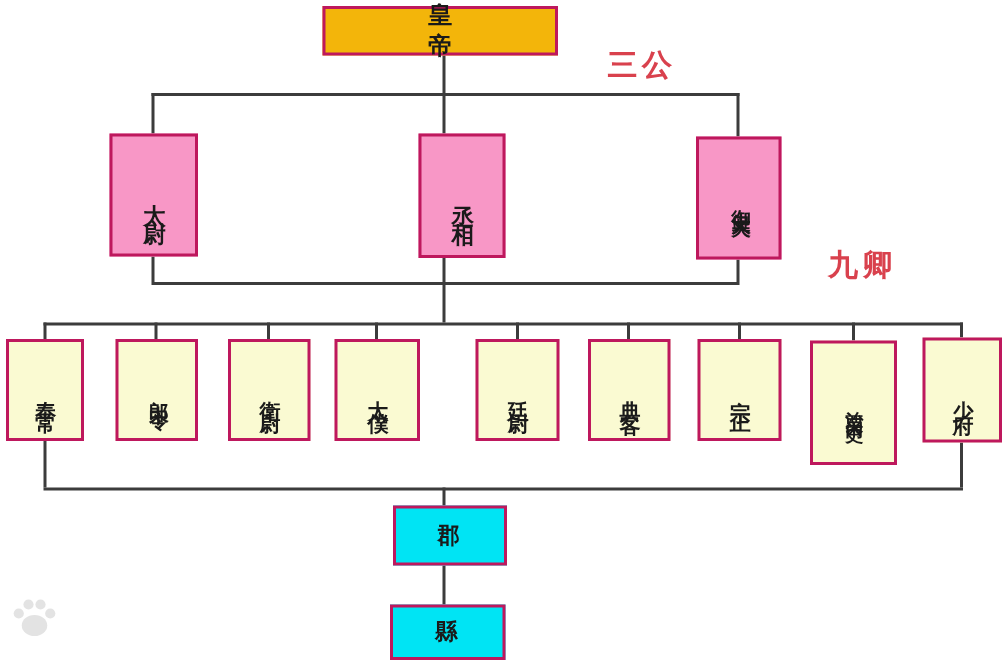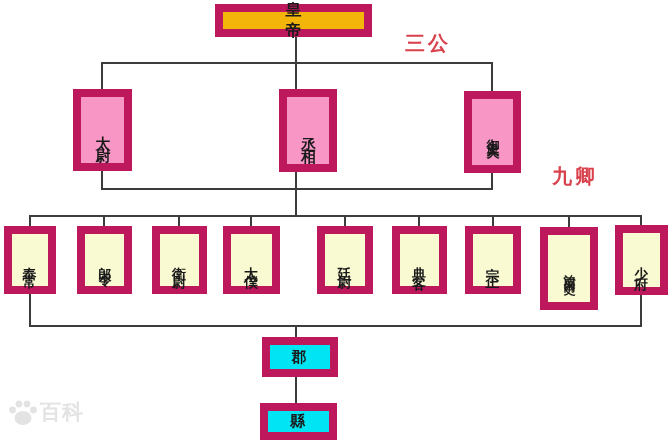--- a/index.html
+++ b/index.html
@@ -1,21 +1,21 @@
 <!DOCTYPE html>
 <html style="--emperor-bg: #F3B50A; --sangong-bg: #F897C6; --jiuqing-bg: #FAFAD2; --local-bg: #00E4F4; --tier-label: #D9414D; --line: #3C3C3C;"><head>
 <meta charset="utf-8">
 <style>
   html,body{margin:0;padding:0;background:#fff;}
   .stage{
     position:relative;width:672px;height:444px;background:#fff;overflow:hidden;
     font-family:"DejaVu Sans","Liberation Sans",sans-serif;
   }
   .node{
-    position:absolute;box-sizing:border-box;border:8px solid #be185d;
+    position:absolute;box-sizing:border-box;border:2px solid #be185d;
     display:flex;align-items:center;justify-content:center;
     color:#1a1a1a;font-weight:bold;text-align:center;
   }
   .gold{background:var(--emperor-bg,#F3B50A);}
   .pink{background:var(--sangong-bg,#F897C6);}
   .yellow{background:var(--jiuqing-bg,#FAFAD2);}
   .cyan{background:var(--local-bg,#00E4F4);}
   .vert{writing-mode:vertical-rl;text-orientation:upright;}
   .emp{font-size:16px;letter-spacing:45px;padding-left:45px;}
   .chars2p{font-size:15px;letter-spacing:12px;padding-top:12px;}
@@ -88,16 +88,15 @@
   <div class="node cyan loc" style="left:260px;top:403px;width:77px;height:37px">縣</div>
 
   <div class="watermark">
     <svg width="30" height="27" viewBox="0 0 30 27">
       <ellipse cx="15" cy="19" rx="8.5" ry="7" fill="#E3E3E3"></ellipse>
       <circle cx="4.5" cy="11" r="3.4" fill="#E3E3E3"></circle>
       <circle cx="11" cy="5" r="3.4" fill="#E3E3E3"></circle>
       <circle cx="19" cy="5" r="3.4" fill="#E3E3E3"></circle>
       <circle cx="25.5" cy="11" r="3.4" fill="#E3E3E3"></circle>
     </svg>
-    <span class="cjk">百科</span>
   </div>
 
 </div>
 
 </body></html>

